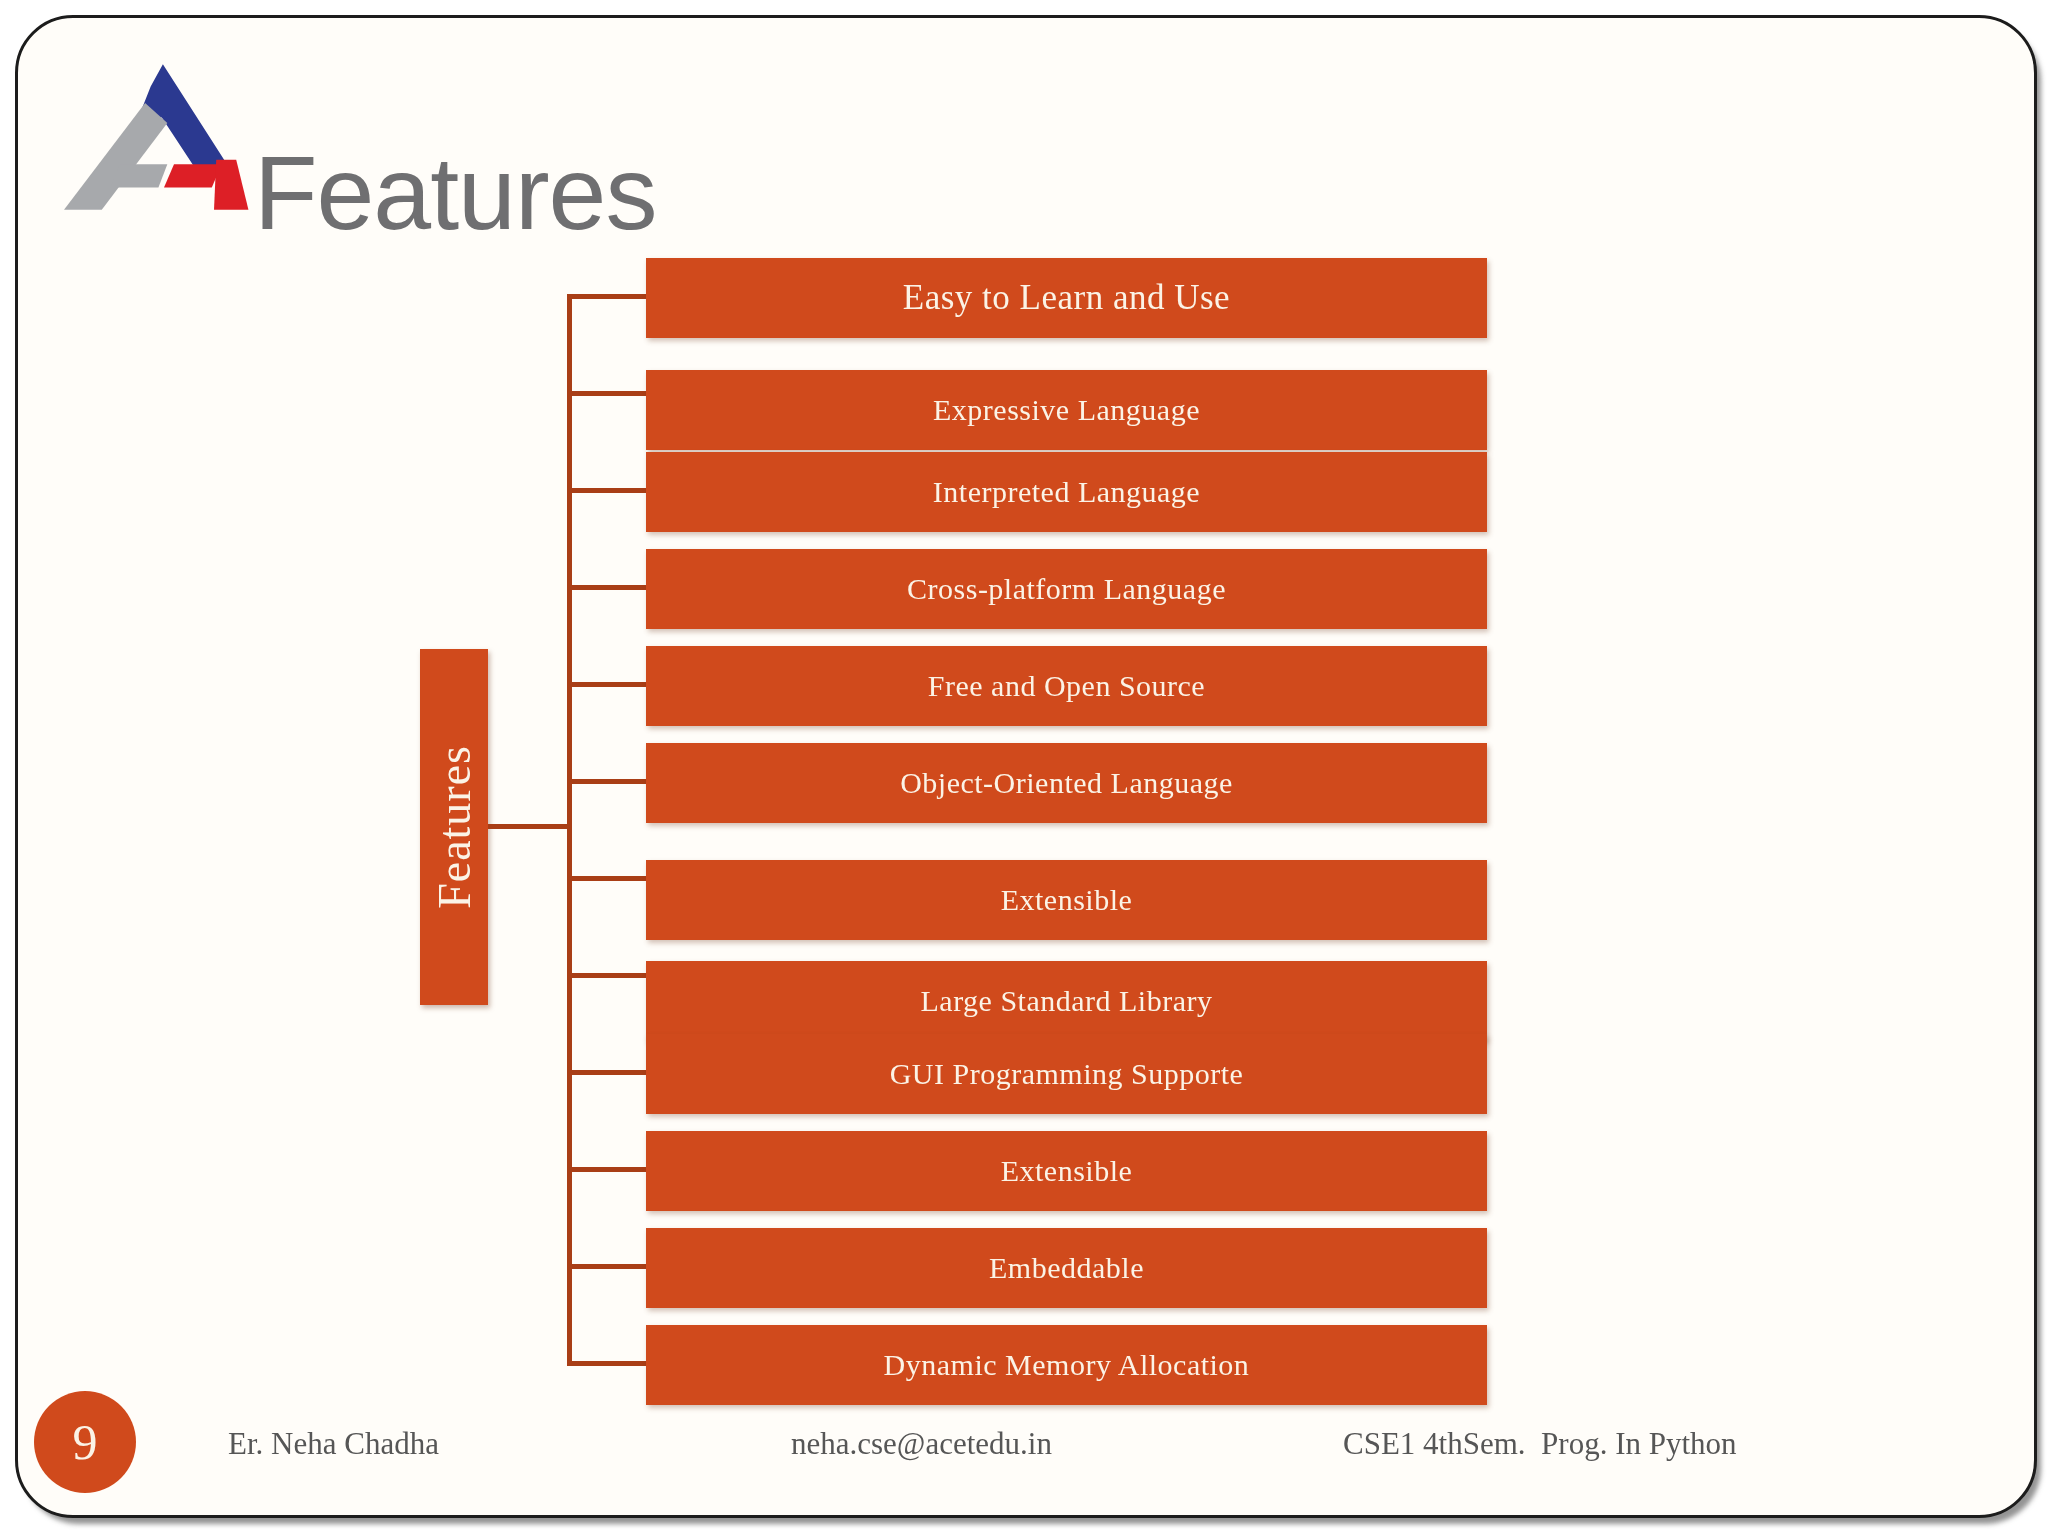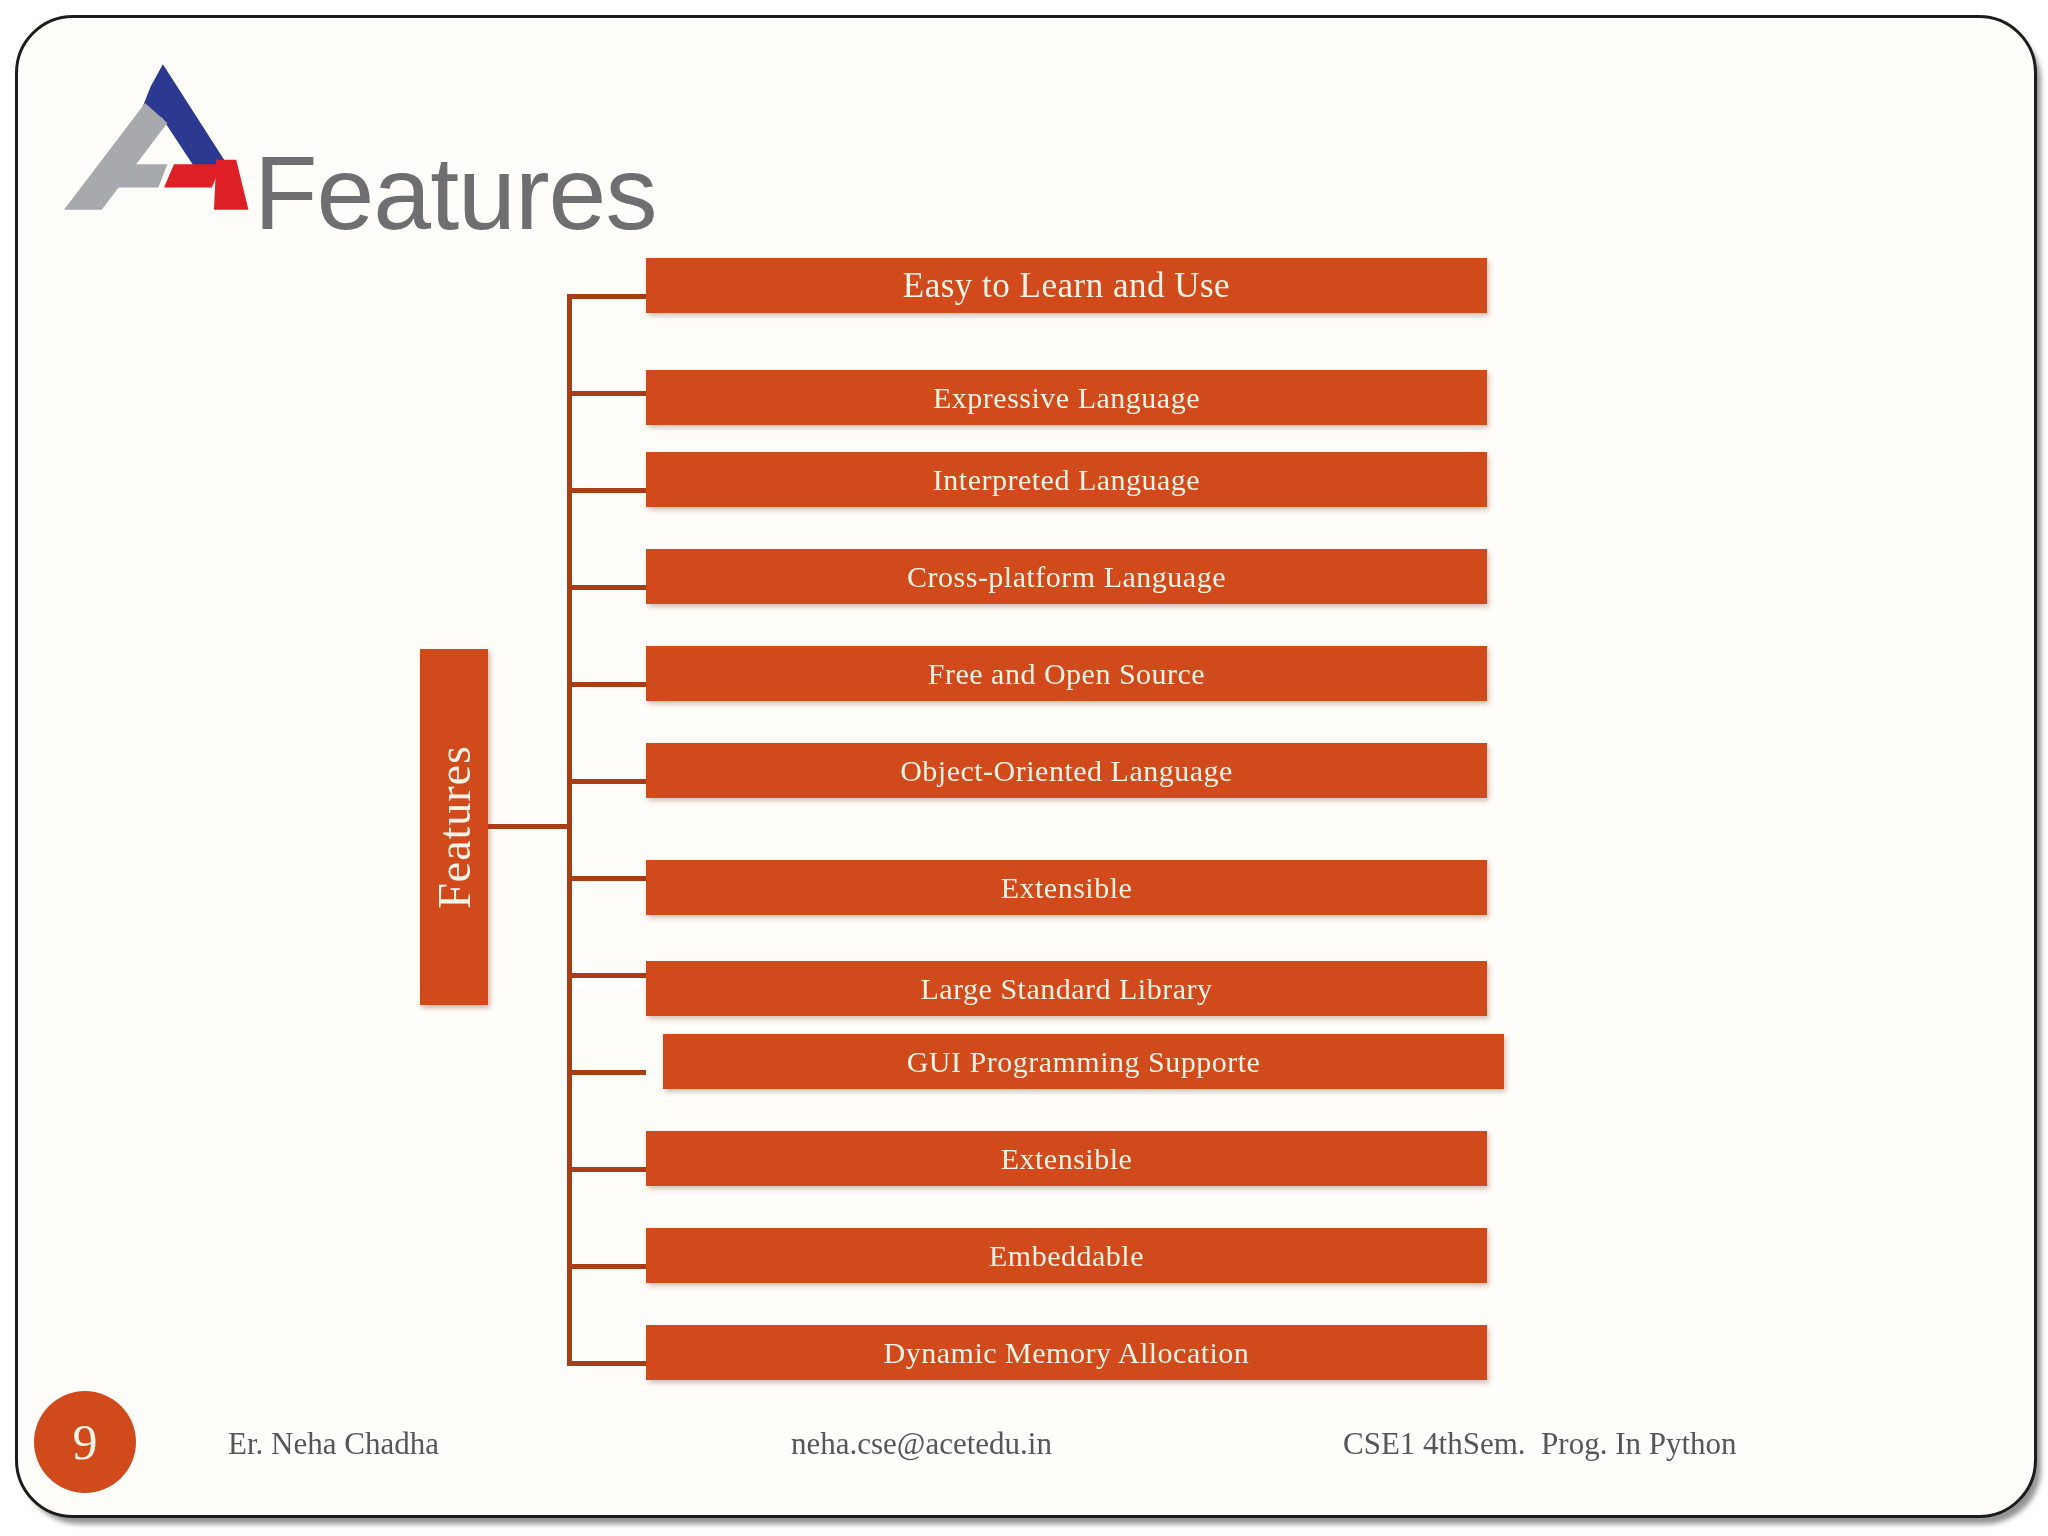--- a/index.html
+++ b/index.html
@@ -23,21 +23,21 @@
     position:absolute;left:420px;top:649px;width:68px;height:356px;
     background:var(--accent);display:flex;align-items:center;justify-content:center;
     box-shadow:2px 3px 5px rgba(110,55,30,0.35);
   }
   .root-box span{
     writing-mode:vertical-rl;transform:rotate(180deg);
     font-size:46px;color:var(--bartext);letter-spacing:1px;white-space:nowrap;
   }
   .conn{position:absolute;background:var(--connector);}
   .bar{
-    position:absolute;left:646px;width:841px;height:55px;background:var(--accent);
+    position:absolute;left:646px;width:841px;height:80px;background:var(--accent);
     display:flex;align-items:center;justify-content:center;
     box-shadow:2px 3px 5px rgba(110,55,30,0.30);
   }
   .bar span{font-size:30px;color:var(--bartext);letter-spacing:0.5px;white-space:nowrap;}
   .bar.bar-lg span{font-size:35px;}
   .page-badge{
     position:absolute;left:34px;top:1391px;width:102px;height:102px;border-radius:50%;
     background:var(--accent);display:flex;align-items:center;justify-content:center;
   }
   .page-badge span{font-size:50px;color:#FBF3E6;}
@@ -97,21 +97,21 @@
   </div>
 <div class="bar" style="top:743px;">
     <span>Object-Oriented Language</span>
   </div>
 <div class="bar" style="top:860px;">
     <span>Extensible</span>
   </div>
 <div class="bar" style="top:961px;">
     <span>Large Standard Library</span>
   </div>
-<div class="bar" style="top:1034px;margin-left:17px;">
+<div class="bar" style="top:1034px;">
     <span>GUI Programming Supporte</span>
   </div>
 <div class="bar" style="top:1131px;">
     <span>Extensible</span>
   </div>
 <div class="bar" style="top:1228px;">
     <span>Embeddable</span>
   </div>
 <div class="bar" style="top:1325px;">
     <span>Dynamic Memory Allocation</span>

